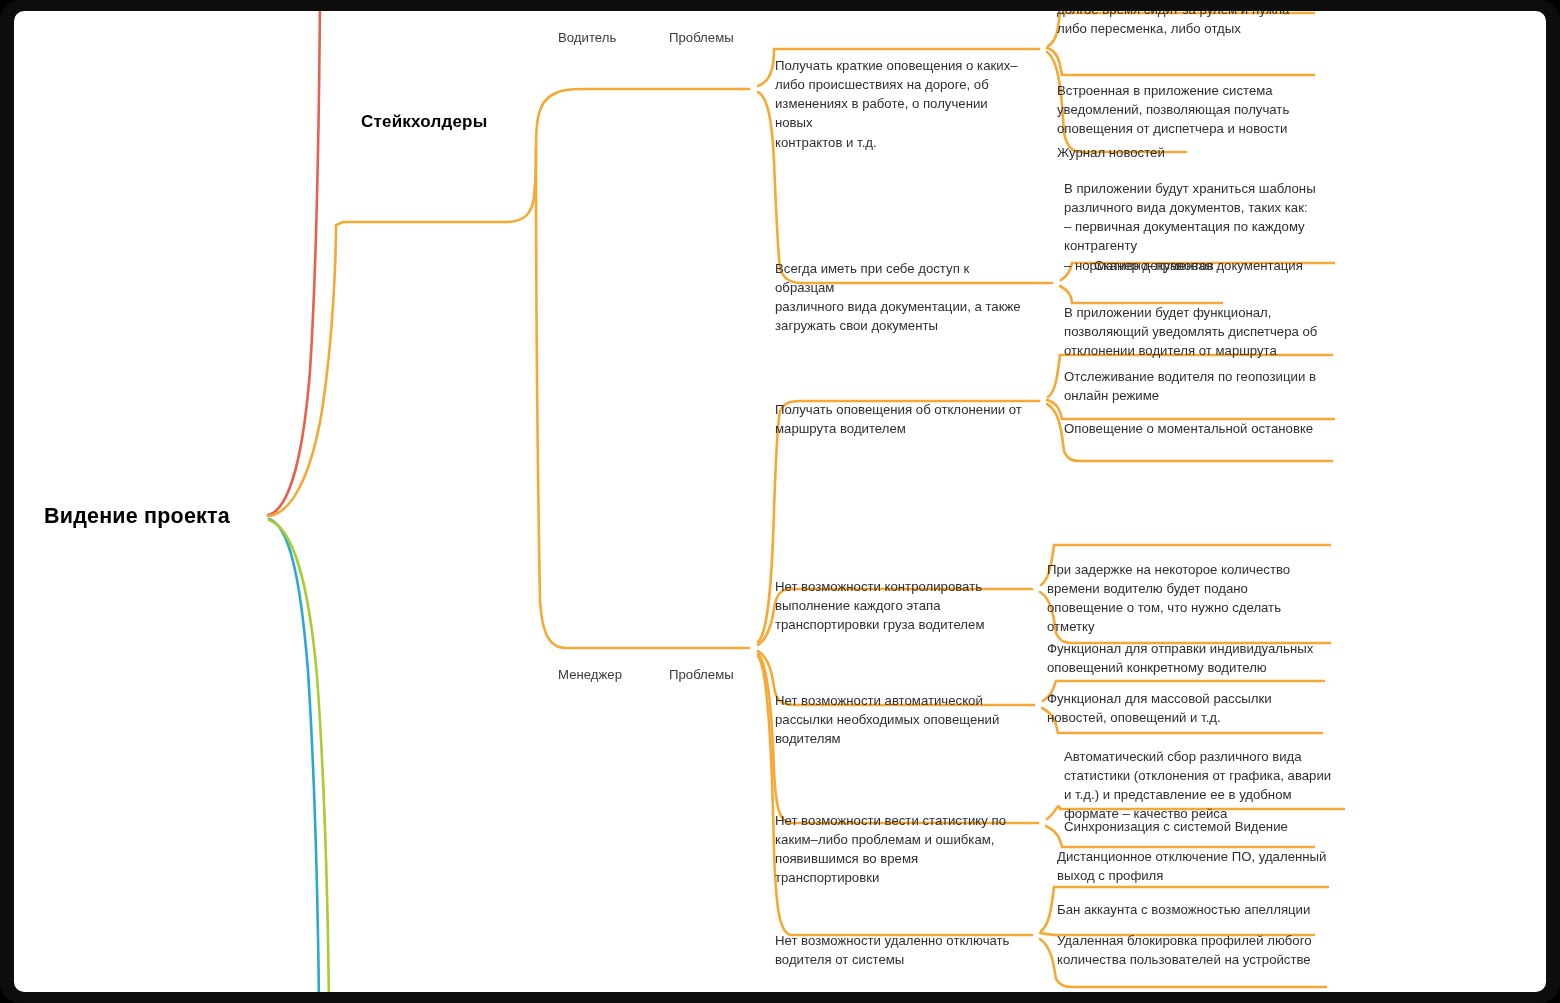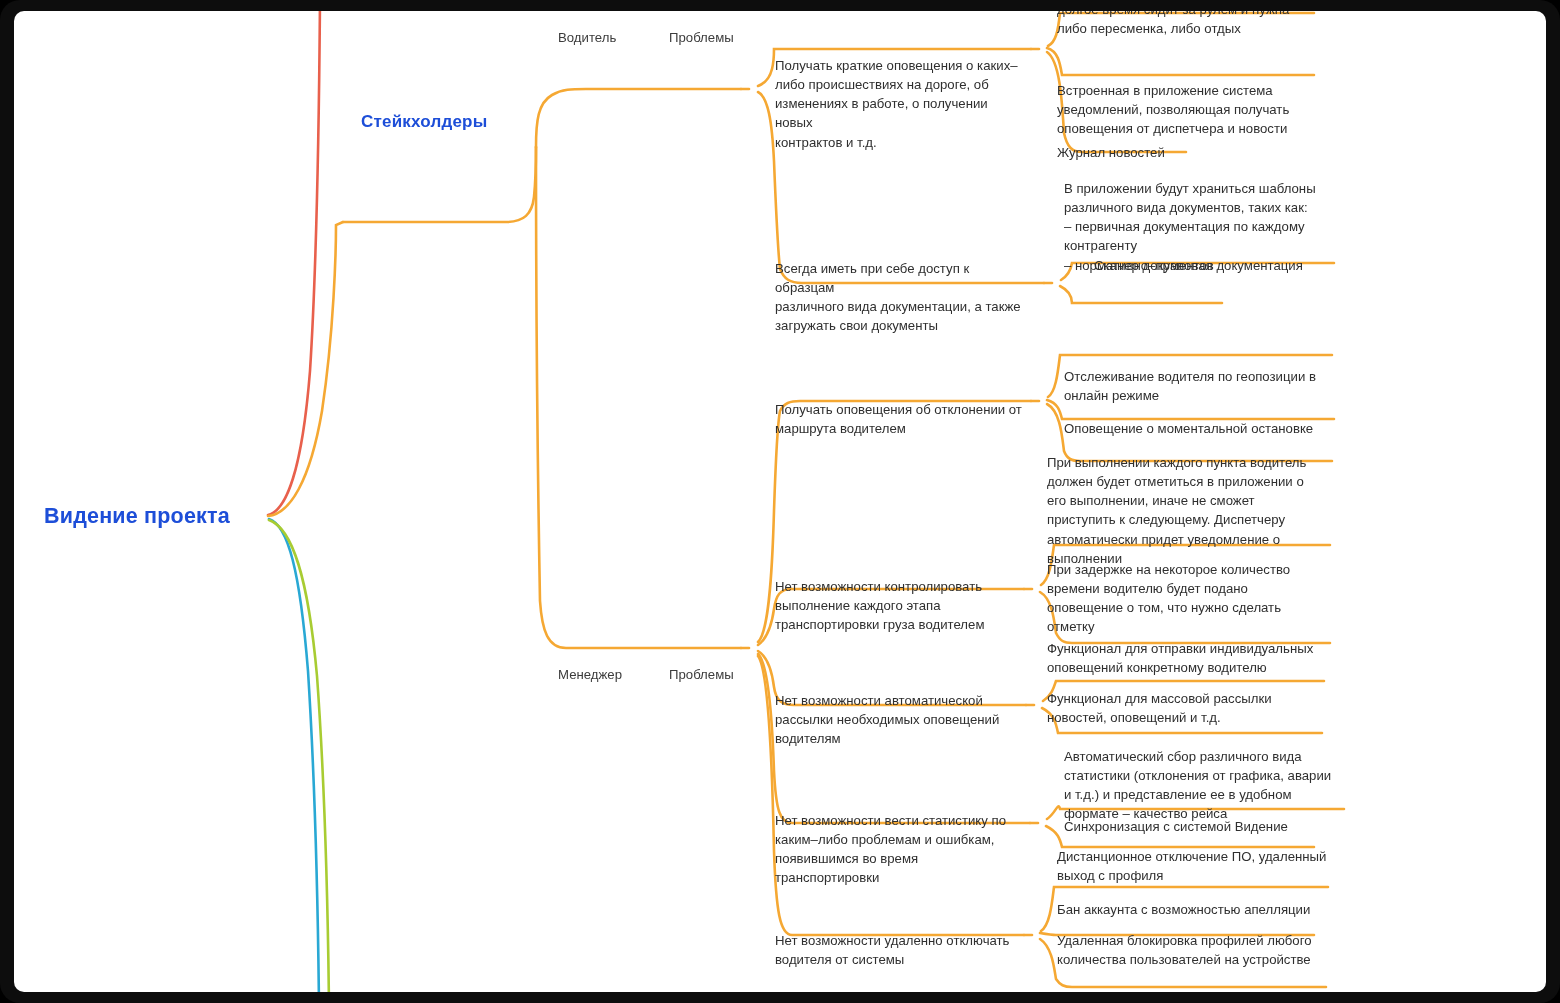--- a/index.html
+++ b/index.html
@@ -29,21 +29,21 @@
   #wires {
     position: absolute;
     left: 0;
     top: 0;
     width: 1532px;
     height: 981px;
     pointer-events: none;
   }
   .node {
     position: absolute;
-    color: #1d4ed8;
+    color: #000000;
     white-space: pre-line;
   }
   .root-label {
     font-size: 21.5px;
     font-weight: bold;
     letter-spacing: 0.2px;
     line-height: 1.25;
   }
   .l1-label {
     font-size: 17px;
@@ -167,33 +167,30 @@
 – первичная документация по каждому
 контрагенту
 – нормативно–правовая документация</div>
     <div class="node leaf-label" style="left:1050px; top:245px; width:268px;padding-left:30px;">Сканер документов</div>
 
     <div class="node l2-label" style="left:544px; top:631px;">Менеджер</div>
     <div class="node l2-label" style="left:655px; top:631px;">Проблемы</div>
 
     <div class="node l3-label" style="left:761px; top:349px; width:250px;">Получать оповещения об отклонении от
 маршрута водителем</div>
+    <div class="node leaf-label" style="left:1050px; top:292px; width:265px;">В приложении будет функционал,
+позволяющий уведомлять диспетчера об
+отклонении водителя от маршрута</div>
     <div class="node leaf-label" style="left:1050px; top:356px; width:265px;">Отслеживание водителя по геопозиции в
 онлайн режиме</div>
     <div class="node leaf-label" style="left:1050px; top:408px; width:265px;">Оповещение о моментальной остановке</div>
 
     <div class="node l3-label" style="left:761px; top:526px; width:250px;">Нет возможности контролировать
 выполнение каждого этапа
 транспортировки груза водителем</div>
-    <div class="node leaf-label" style="left:1033px; top:442px; width:268px;">При выполнении каждого пункта водитель
-должен будет отметиться в приложении о
-его выполнении, иначе не сможет
-приступить к следующему. Диспетчеру
-автоматически придет уведомление о
-выполнении</div>
     <div class="node leaf-label" style="left:1033px; top:549px; width:268px;">При задержке на некоторое количество
 времени водителю будет подано
 оповещение о том, что нужно сделать
 отметку</div>
 
     <div class="node l3-label" style="left:761px; top:640px; width:250px;">Нет возможности автоматической
 рассылки необходимых оповещений
 водителям</div>
     <div class="node leaf-label" style="left:1033px; top:628px; width:268px;">Функционал для отправки индивидуальных
 оповещений конкретному водителю</div>

